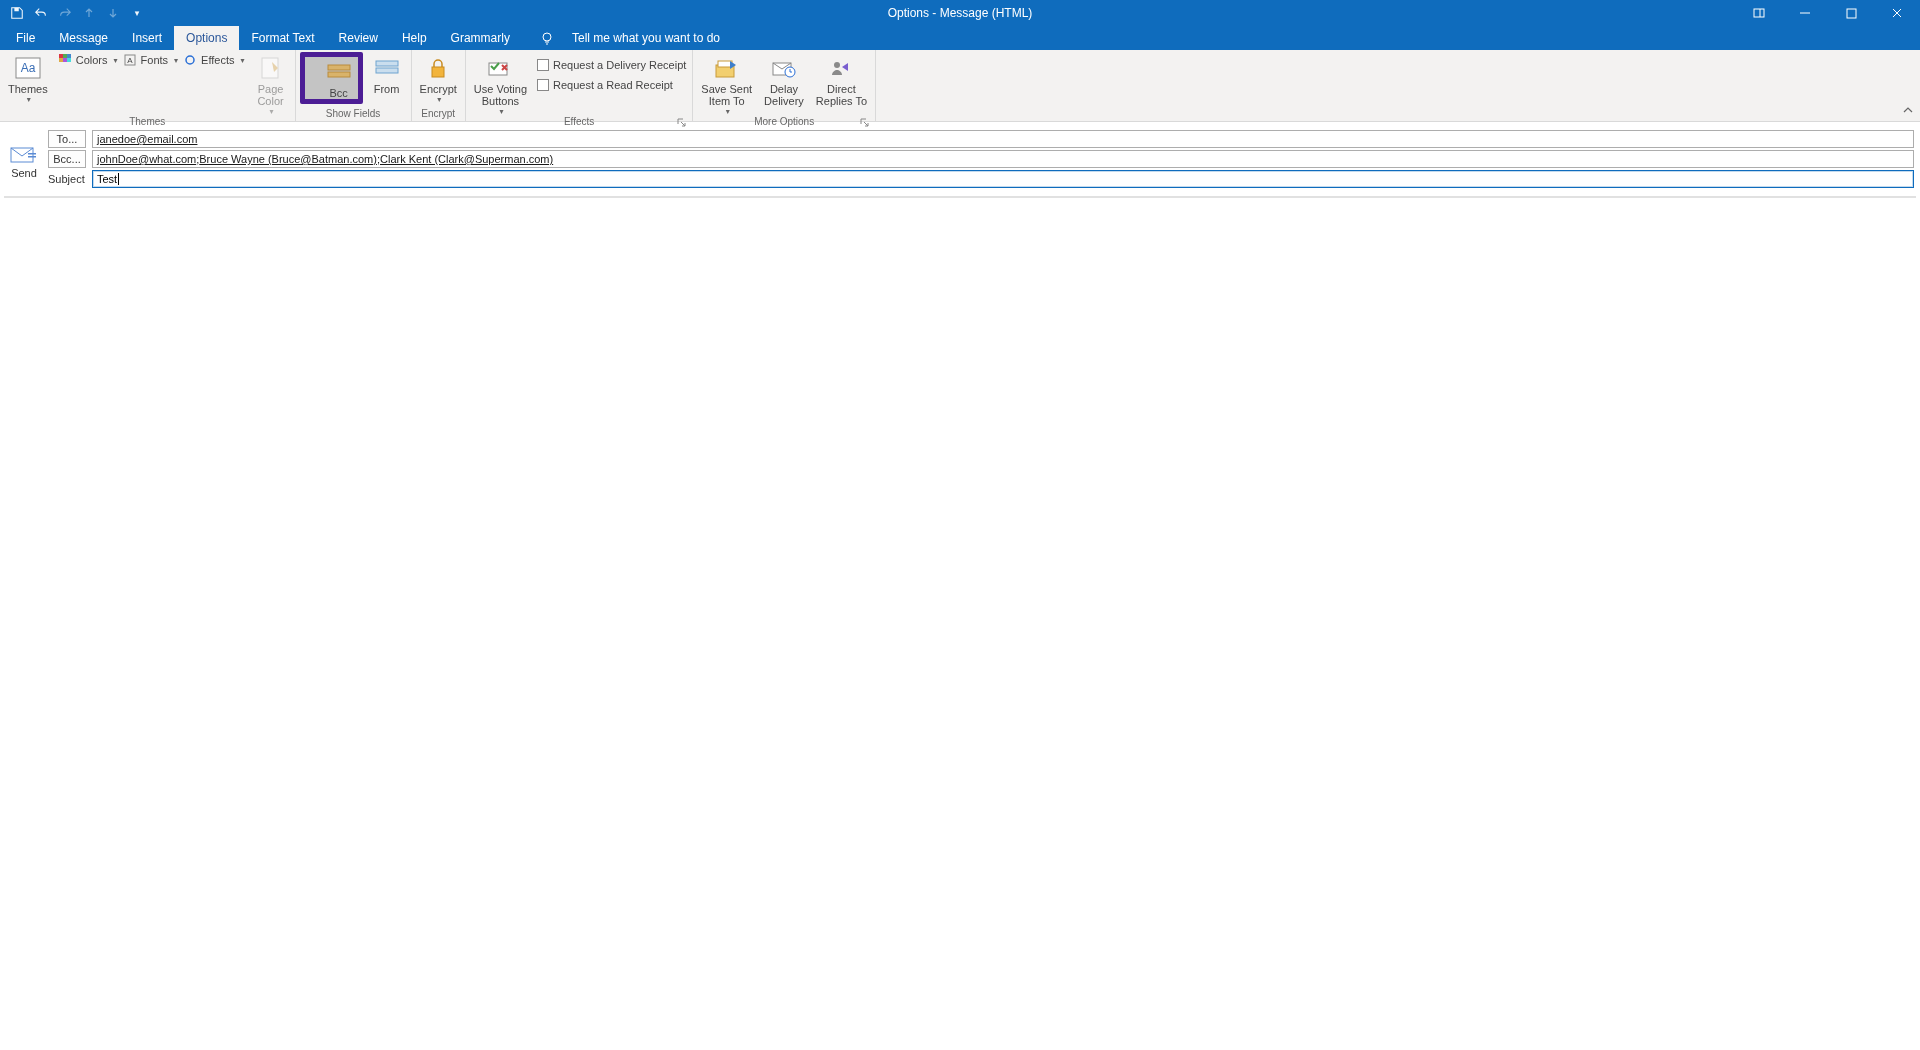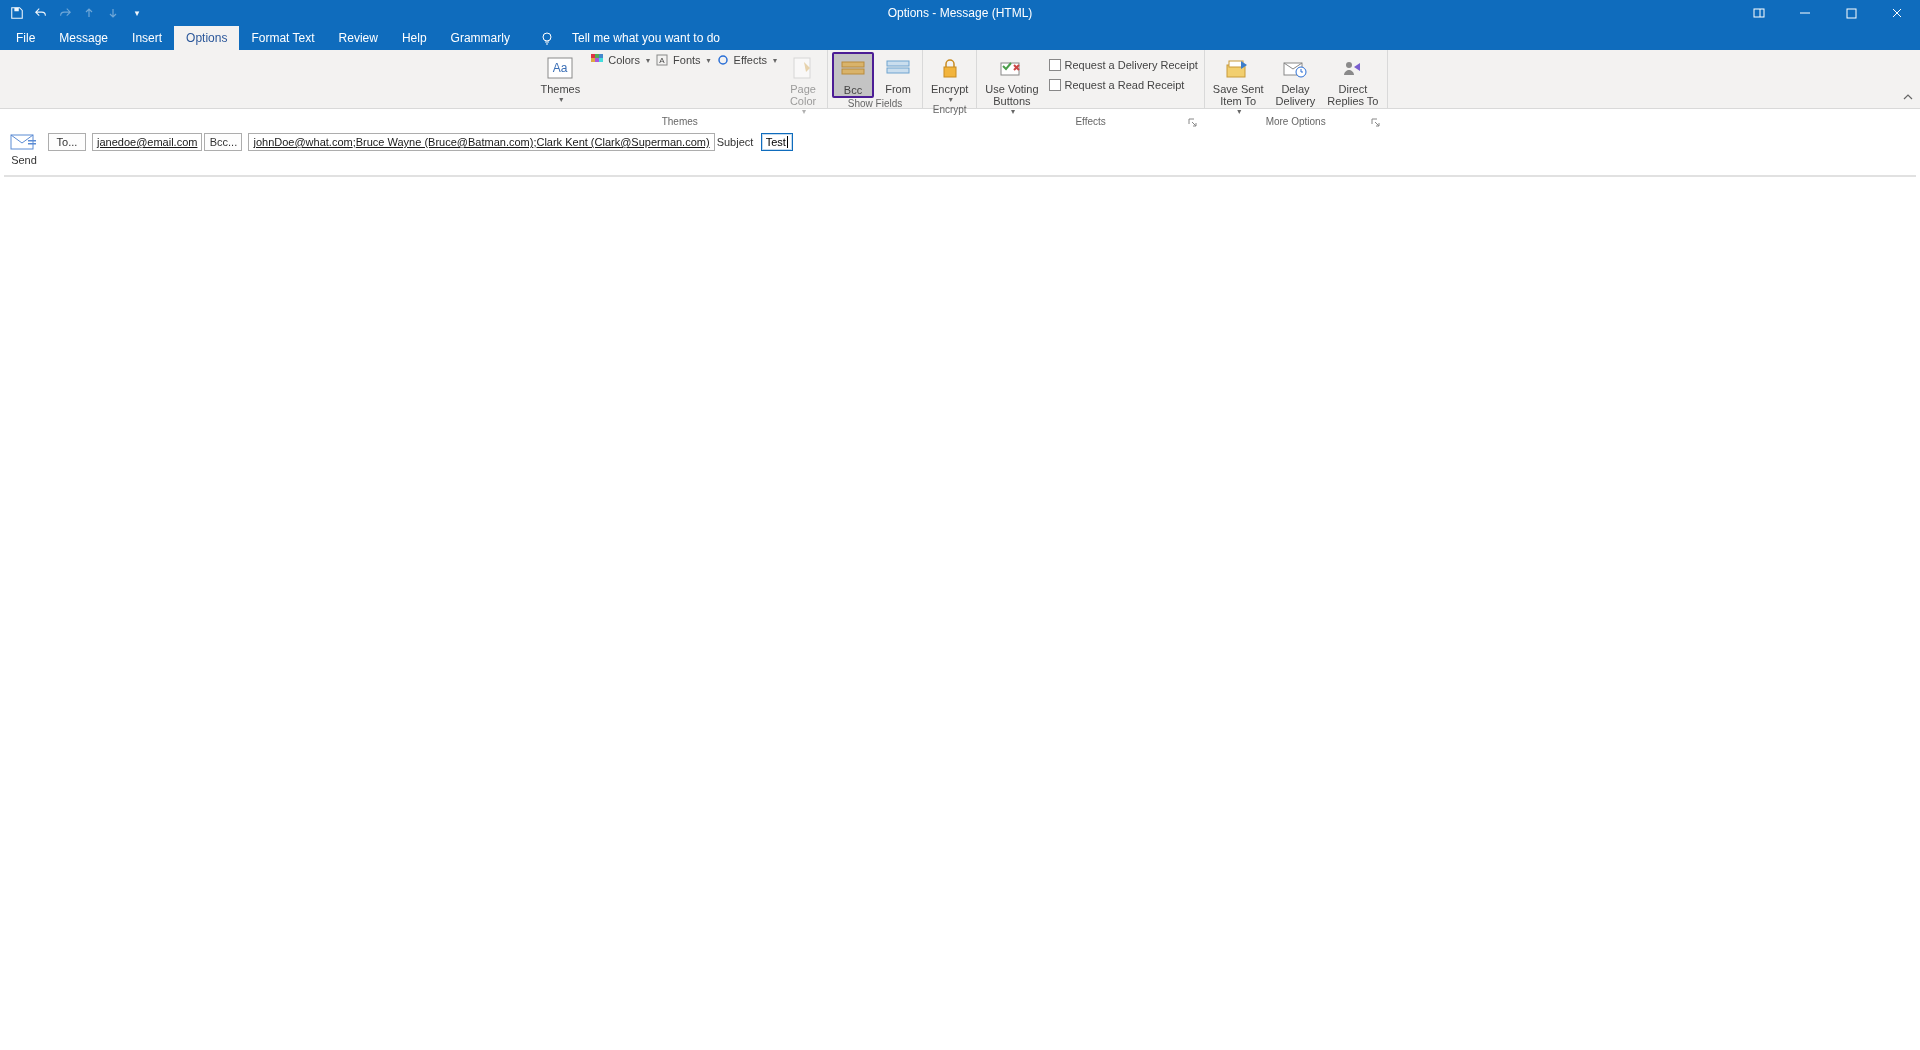--- a/index.html
+++ b/index.html
@@ -17,45 +17,45 @@
 
 
 .tabs { height: 24px; background: #0f6cbd; display: flex; align-items: flex-end; padding-left: 4px; color: #fff; font-size: 12px; }
 .tab { padding: 4px 12px 4px 12px; height: 24px; display: flex; align-items: center; cursor: default; }
 .tab.active { background: #f3f2f1; color: #2b579a; }
 .tab.file { background: transparent; }
 .tellme { display: flex; align-items: center; gap: 18px; margin-left: 12px; padding: 0 6px; height: 24px; color: #fff; }
 .bulb { width: 14px; height: 14px; }
 
 
-.ribbon { height: 59px; background: #f3f2f1; border-bottom: 1px solid #d9d9d9; display: flex; position: relative; justify-content: center; }
+.ribbon { height: 72px; background: #f3f2f1; border-bottom: 1px solid #d9d9d9; display: flex; position: relative; }
 .group { border-right: 1px solid #d9d9d9; display: flex; flex-direction: column; justify-content: space-between; padding: 2px 4px 0 4px; }
 .group-body { display: flex; align-items: flex-start; gap: 4px; flex: 1; }
 .group-label { font-size: 10px; color: #666; text-align: center; padding-bottom: 2px; position: relative; }
 .launcher { position: absolute; right: 2px; bottom: 1px; width: 10px; height: 10px; }
 .launcher svg { stroke: #888; }
 
 .big-btn { display: flex; flex-direction: column; align-items: center; justify-content: flex-start; padding: 2px 4px 0 4px; font-size: 11px; color: #444; text-align: center; min-width: 40px; }
 .big-btn .ico { width: 32px; height: 28px; margin-bottom: 1px; display:flex; align-items:center; justify-content:center;}
 .big-btn .lbl { line-height: 12px; }
 .mini-row { display: flex; align-items: center; gap: 4px; font-size: 11px; color: #444; padding: 1px 2px; white-space: nowrap;}
 .mini-ico { width: 14px; height: 14px; display:inline-flex; align-items:center; justify-content:center;}
 .dd { font-size: 8px; color: #666; margin-left: 2px; }
 .chk { width: 12px; height: 12px; border: 1px solid #888; background:#fff; display:inline-block;}
-.big-btn.pressed { background: #c4c4c4; border:2px solid #4c1d95; border-radius:2px; padding:1px 3px 0 3px;}
+.big-btn.pressed { background: #c4c4c4; border:5px solid #4c1d95; border-radius:2px; padding:1px 3px 0 18px;}
 .big-btn.disabled { opacity: .5; }
 .collapse { position:absolute; right:6px; bottom:2px; color:#666;}
 
 
 .compose { display: flex; padding: 8px 6px 4px 4px; gap: 4px; }
 .send-col { width: 40px; display:flex; flex-direction:column; align-items:center; justify-content:flex-start; padding-top: 14px; border:1px solid transparent;text-align:center;}
 .send-box { width: 34px; display:flex; flex-direction:column; align-items:center; gap:4px; }
 .send-ico { width: 28px; height: 18px; }
 .send-lbl { font-size: 11px; color:#333; }
-.fields { flex:1; display:flex; flex-direction:row; gap:2px; }
+.fields { flex:1; display:flex; flex-direction:column; gap:2px; }
 .row { display:flex; align-items:center; gap:6px; }
 .addr-btn { width: 38px; height: 18px; border:1px solid #adadad; background:#fdfdfd; font-size:11px; color:#333; display:flex; align-items:center; justify-content:center; }
 .addr-input { flex:1; height:18px; border:1px solid #adadad; background:#fff; font-size:11px; padding:0 4px; display:flex; align-items:center; color:#1a1a1a;}
 .subj-lbl { width:38px; font-size:11px; color:#333; text-align:right; padding-right:2px;}
 .subj-input { flex:1; height:18px; border:1px solid #0f6cbd; box-shadow: inset 0 0 0 1px rgba(15,108,189,.25); background:#fff; font-size:11px; padding:0 4px; display:flex; align-items:center;}
 .cursor { display:inline-block; width:1px; height:12px; background:#000; margin-left:1px; vertical-align:middle;}
 .ul { text-decoration: underline; color:#1a1a1a;}
 .sep { color:#1a1a1a; }
 
 

